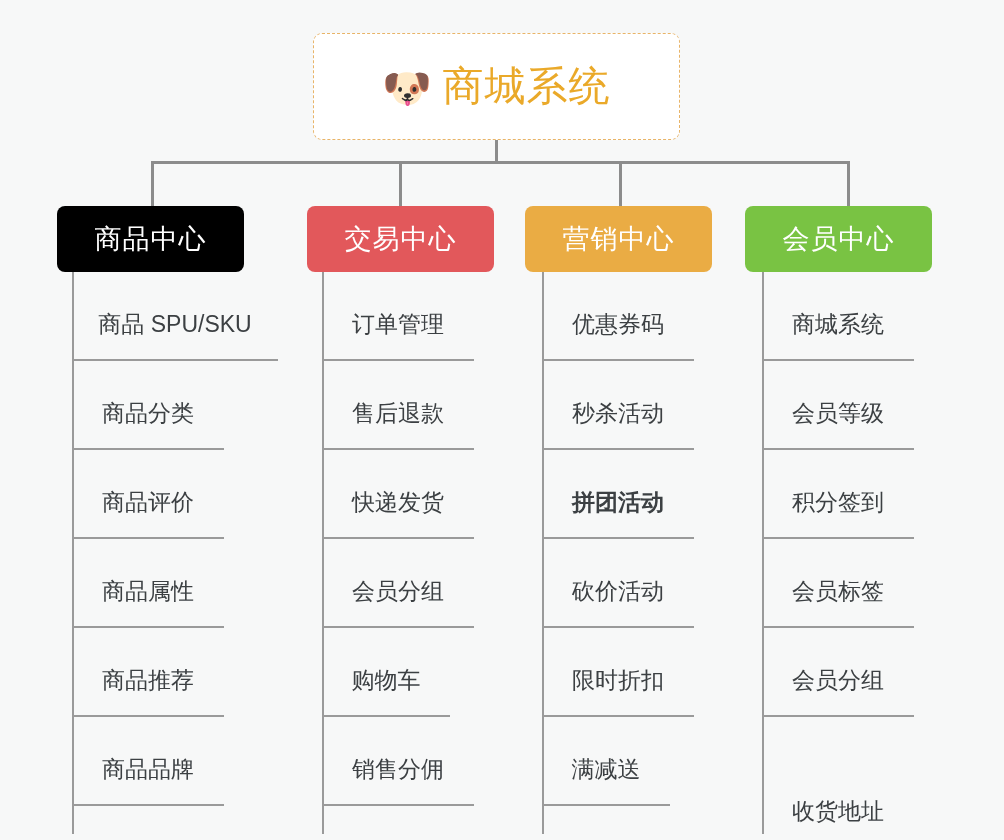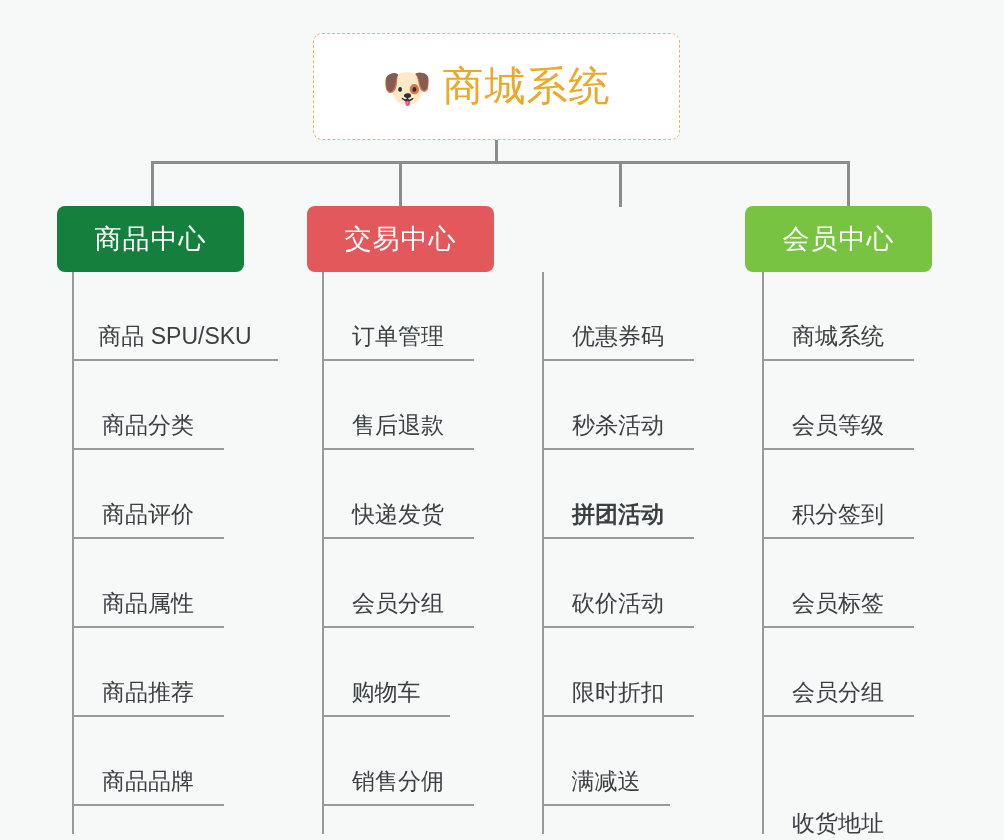--- a/index.html
+++ b/index.html
@@ -92,21 +92,21 @@
   }
   .leaf {
     position: absolute;
     left: 0;
     height: 89px;
     box-sizing: border-box;
     border-bottom: 2px solid #9a9a9a;
     display: flex;
     align-items: flex-end;
     justify-content: center;
-    padding-bottom: 8px;
+    padding-bottom: 20px;
   }
   .leaf-label {
     color: #3c4043;
     font-size: 23px;
     line-height: 1.1;
     white-space: nowrap;
     padding: 0 10px 2px 10px;
   }
 </style>
 </head>
@@ -120,26 +120,29 @@
   </div>
 
   <div class="conn conn-v" style="left:495px; top:140px; height:24px;"></div>
   <div class="conn conn-h" style="left:151px; top:161px; width:699px;"></div>
 
   <div class="conn conn-v" style="left:151px; top:161px; height:46px;"></div>
   <div class="conn conn-v" style="left:399px; top:161px; height:46px;"></div>
   <div class="conn conn-v" style="left:619px; top:161px; height:46px;"></div>
   <div class="conn conn-v" style="left:847px; top:161px; height:46px;"></div>
 
-  <div class="cat-box" style="left:57px;  background:#15803d;">
+  <div class="cat-box" style="left:57px;  background:#000000;">
     <span>商品中心</span>
   </div>
   <div class="cat-box" style="left:307px; background:#e2585b;">
     <span>交易中心</span>
   </div>
+  <div class="cat-box" style="left:525px; background:#eaac44;">
+    <span>营销中心</span>
+  </div>
   <div class="cat-box" style="left:745px; background:#79c343;text-align:right;">
     <span>会员中心</span>
   </div>
 
   <div class="branch" style="left:72px;">
     <div class="branch-trunk" style="height:562px;"></div>
     <div class="leaf" style="top:0px;   width:206px;">
         <span class="leaf-label">商品 SPU/SKU</span>
       </div>
     <div class="leaf" style="top:89px;  width:152px;">

